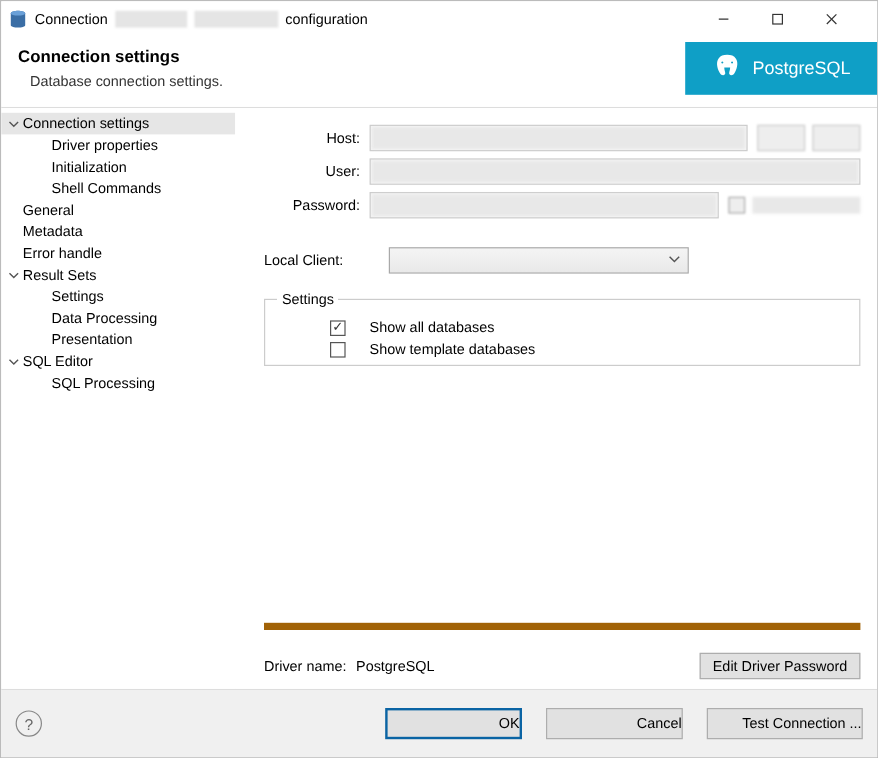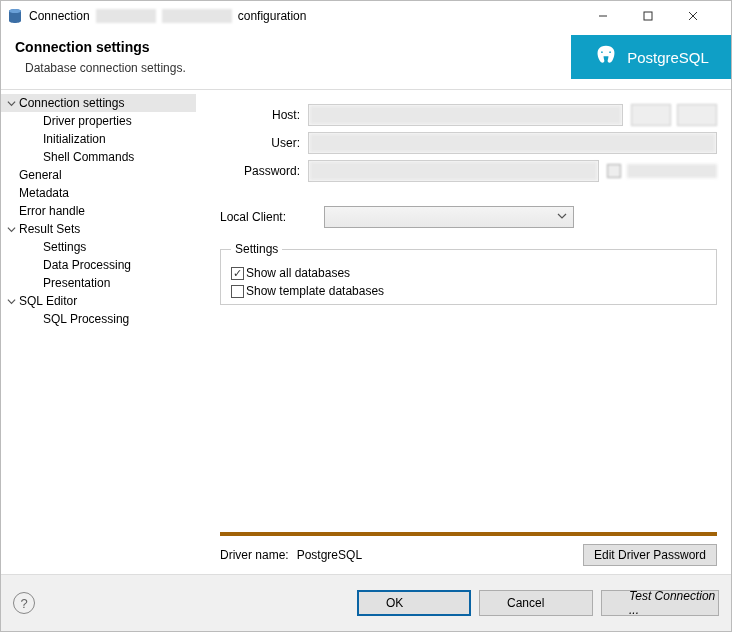--- a/index.html
+++ b/index.html
@@ -42,36 +42,36 @@
   .pw-extra .chk { width:14px; height:14px; border:1px solid #aaa; background:#eee; filter:blur(1px);}
   .pw-extra .lbl { width:90px; height:14px; background:#e8e8e8; filter:blur(1.5px);}
 
   .local-client-row { display:flex; align-items:center; margin: 18px 0 14px 0; }
   .local-client-row .form-label { width: 96px; text-align:left; }
   .combo { width: 250px; height: 22px; border: 1px solid #a9a9a9; background: linear-gradient(#f4f4f4,#e9e9e9); position: relative; }
   .combo .chev { position:absolute; right:6px; top:3px; }
 
   fieldset.settings { border: 1px solid #ccc; padding: 6px 10px 6px 10px; margin: 0; }
   fieldset.settings legend { padding: 0 4px; }
-  .chk-row { display:flex; align-items:center; gap:2px; margin-top:4px; }
+  .chk-row { display:flex; align-items:center; gap:20px; margin-top:4px;margin-left:44px; }
   .chk-box { width:13px; height:13px; border:1px solid #555; display:flex; align-items:center; justify-content:center; background:#fff; }
   .chk-box.checked::after { content:"✓"; font-size:11px; line-height:11px; color:#333; }
 
   .content-flex-fill { flex:1; }
 
-  .driver-row { display:flex; align-items:center; border-top: 4px solid #a16207; padding-top: 8px; }
+  .driver-row { display:flex; align-items:center; border-top: 6px solid #a16207; padding-top: 19px; }
   .driver-row .label { margin-right: 8px; }
   .driver-row .val { flex:1; }
   .small-btn { border:1px solid #adadad; background:#e1e1e1; padding: 3px 10px; }
 
   
   .footer { height: 56px; background: #f0f0f0; display:flex; align-items:center; padding: 0 12px; }
   .help-icon { width:22px; height:22px; border:1.5px solid #888; border-radius:50%; color:#666; display:flex; align-items:center; justify-content:center; font-size:13px; }
   .footer-spacer { flex:1; }
-  .footer .btn { width:114px; height:26px; border:1px solid #adadad; background:#e1e1e1; margin-left:8px; display:flex; align-items:center; justify-content:flex-start;padding-left:27px; }
+  .footer .btn { width:114px; height:26px; border:1px solid #adadad; background:#e1e1e1; margin-left:20px; display:flex; align-items:center; justify-content:flex-end;padding-left:27px; }
   .footer .btn.primary { border:2px solid #0a64a4; background:#e1e1e1; }
 </style>
 </head>
 <body>
 
 <div class="titlebar">
   <svg class="app-icon" viewBox="0 0 16 16">
     <path fill="#3b6ea5" d="M2 3c0-1 3-2 6-2s6 1 6 2v10c0 1-3 2-6 2s-6-1-6-2V3z"></path>
     <ellipse cx="8" cy="3" rx="6" ry="2" fill="#6aa0d8"></ellipse>
   </svg>
@@ -252,16 +252,16 @@
 
 <div class="footer">
   <div class="help-icon">?</div>
   <div class="footer-spacer"></div>
   <div class="btn primary">
       <span>OK</span>
     </div>
   <div class="btn">
       <span>Cancel</span>
     </div>
-  <div class="btn" style="width:118px;font-style:italic;">
+  <div class="btn" style="width:130px;">
       <span>Test Connection ...</span>
     </div>
 </div>
 
 </body></html>

